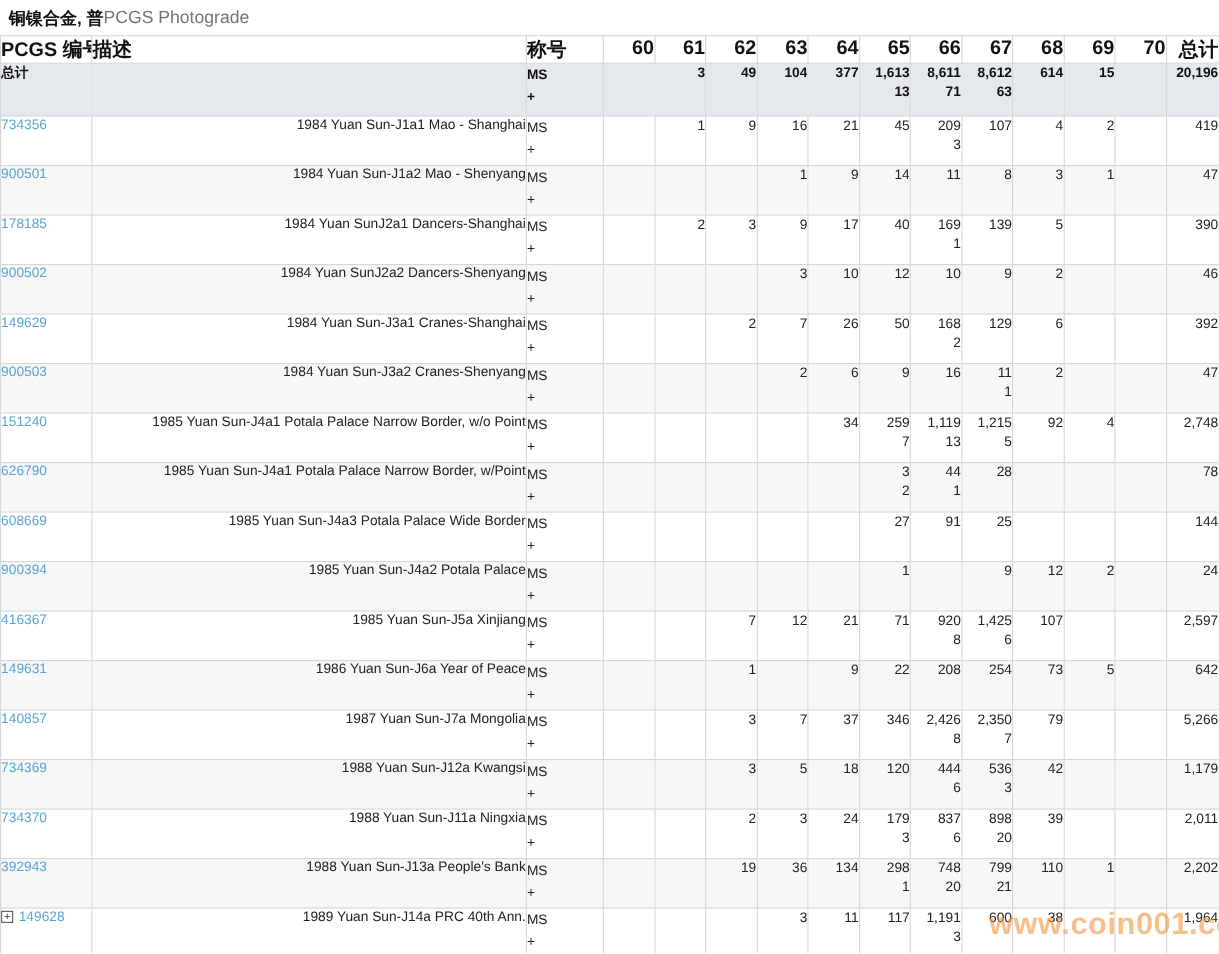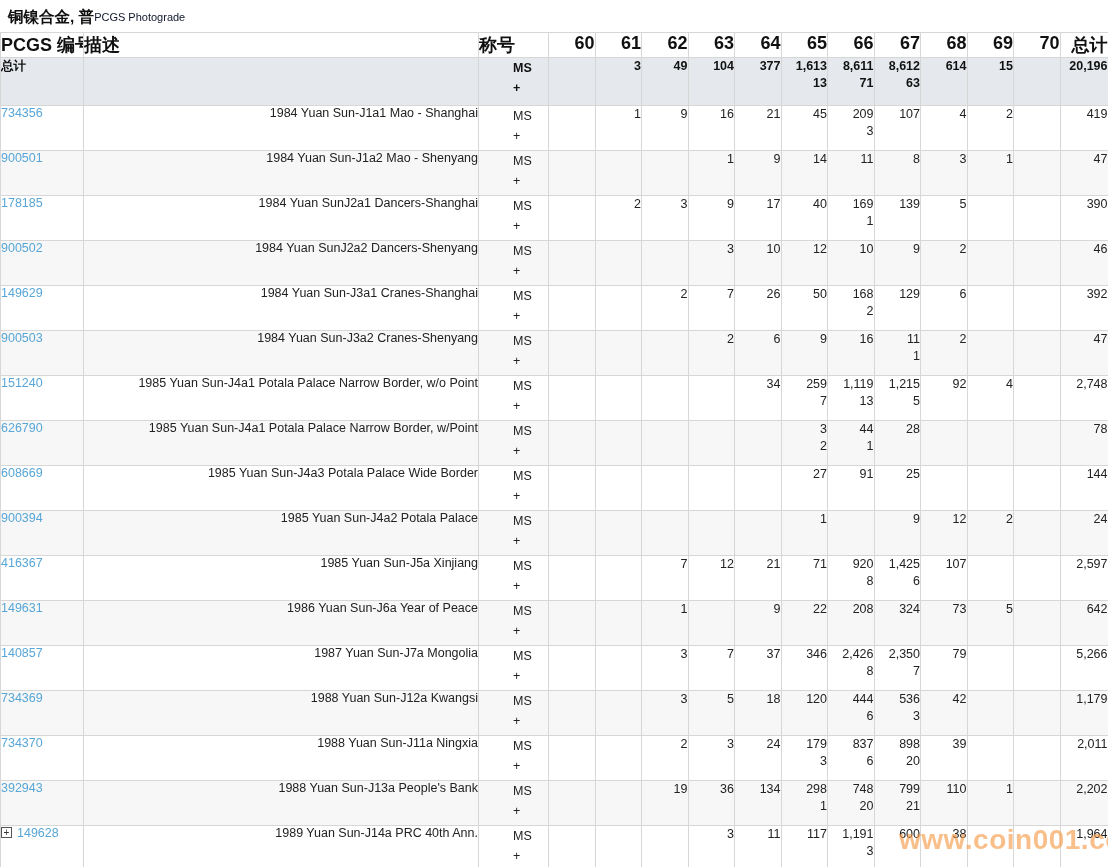--- a/index.html
+++ b/index.html
@@ -10,21 +10,21 @@
     overflow: hidden;
     background: #fff;
     font-family: "Liberation Sans", sans-serif;
   }
   .topbar {
     height: 32px;
     display: flex; align-items: center; justify-content: flex-start;
     padding: 2px 8px 0 8px;
   }
   .page-title { font-size: 15.5px; font-weight: 700; color: #111; margin: 0; }
-  .pg-link { font-size: 11px; color: #0f172a; text-decoration: none; cursor: pointer; }
+  .pg-link { font-size: 16px; color: #737373; text-decoration: none; cursor: pointer; }
 
   table.pop {
     border-collapse: collapse;
     table-layout: fixed;
     width: 1107px;
     margin-left: 0;
   }
   table.pop th, table.pop td {
     border: 1px solid #d7d7d7;
     vertical-align: top;
@@ -46,21 +46,21 @@
     height: 48px;
     font-size: 12.5px;
     color: #111;
   }
   tbody td { height: 45px; font-size: 12.5px; color: #222; }
   tbody tr:nth-child(even) td { background: #f7f7f7; }
 
   .num { text-align: right; padding: 6px 6px 0 2px; }
   .num .m, .num .p { line-height: 17px; }
   .desig { padding: 6px 0 0 8px; }
-  .desig div { line-height: 20px; margin-left: 34px; }
+  .desig div { line-height: 20px; }
   .label-cell { padding: 6px 0 0 7px; }
   .num-cell { padding: 6px 0 0 7px; white-space: nowrap; }
   .desc-cell { padding: 6px 0 0 6px; text-align: right; }
   .coin-link { color: #58a6d7; text-decoration: none; cursor: pointer; }
   .expand {
     display: inline-block;
     width: 11px; height: 11px;
     border: 1px solid #555;
     color: #333;
     font-size: 10px; line-height: 9px;
@@ -819,21 +819,21 @@
           </td>
     <td class="num">
             <div class="m">22</div>
             <div class="p"></div>
           </td>
     <td class="num">
             <div class="m">208</div>
             <div class="p"></div>
           </td>
     <td class="num">
-            <div class="m">324</div>
+            <div class="m">254</div>
             <div class="p"></div>
           </td>
     <td class="num">
             <div class="m">73</div>
             <div class="p"></div>
           </td>
     <td class="num">
             <div class="m">5</div>
             <div class="p"></div>
           </td>

